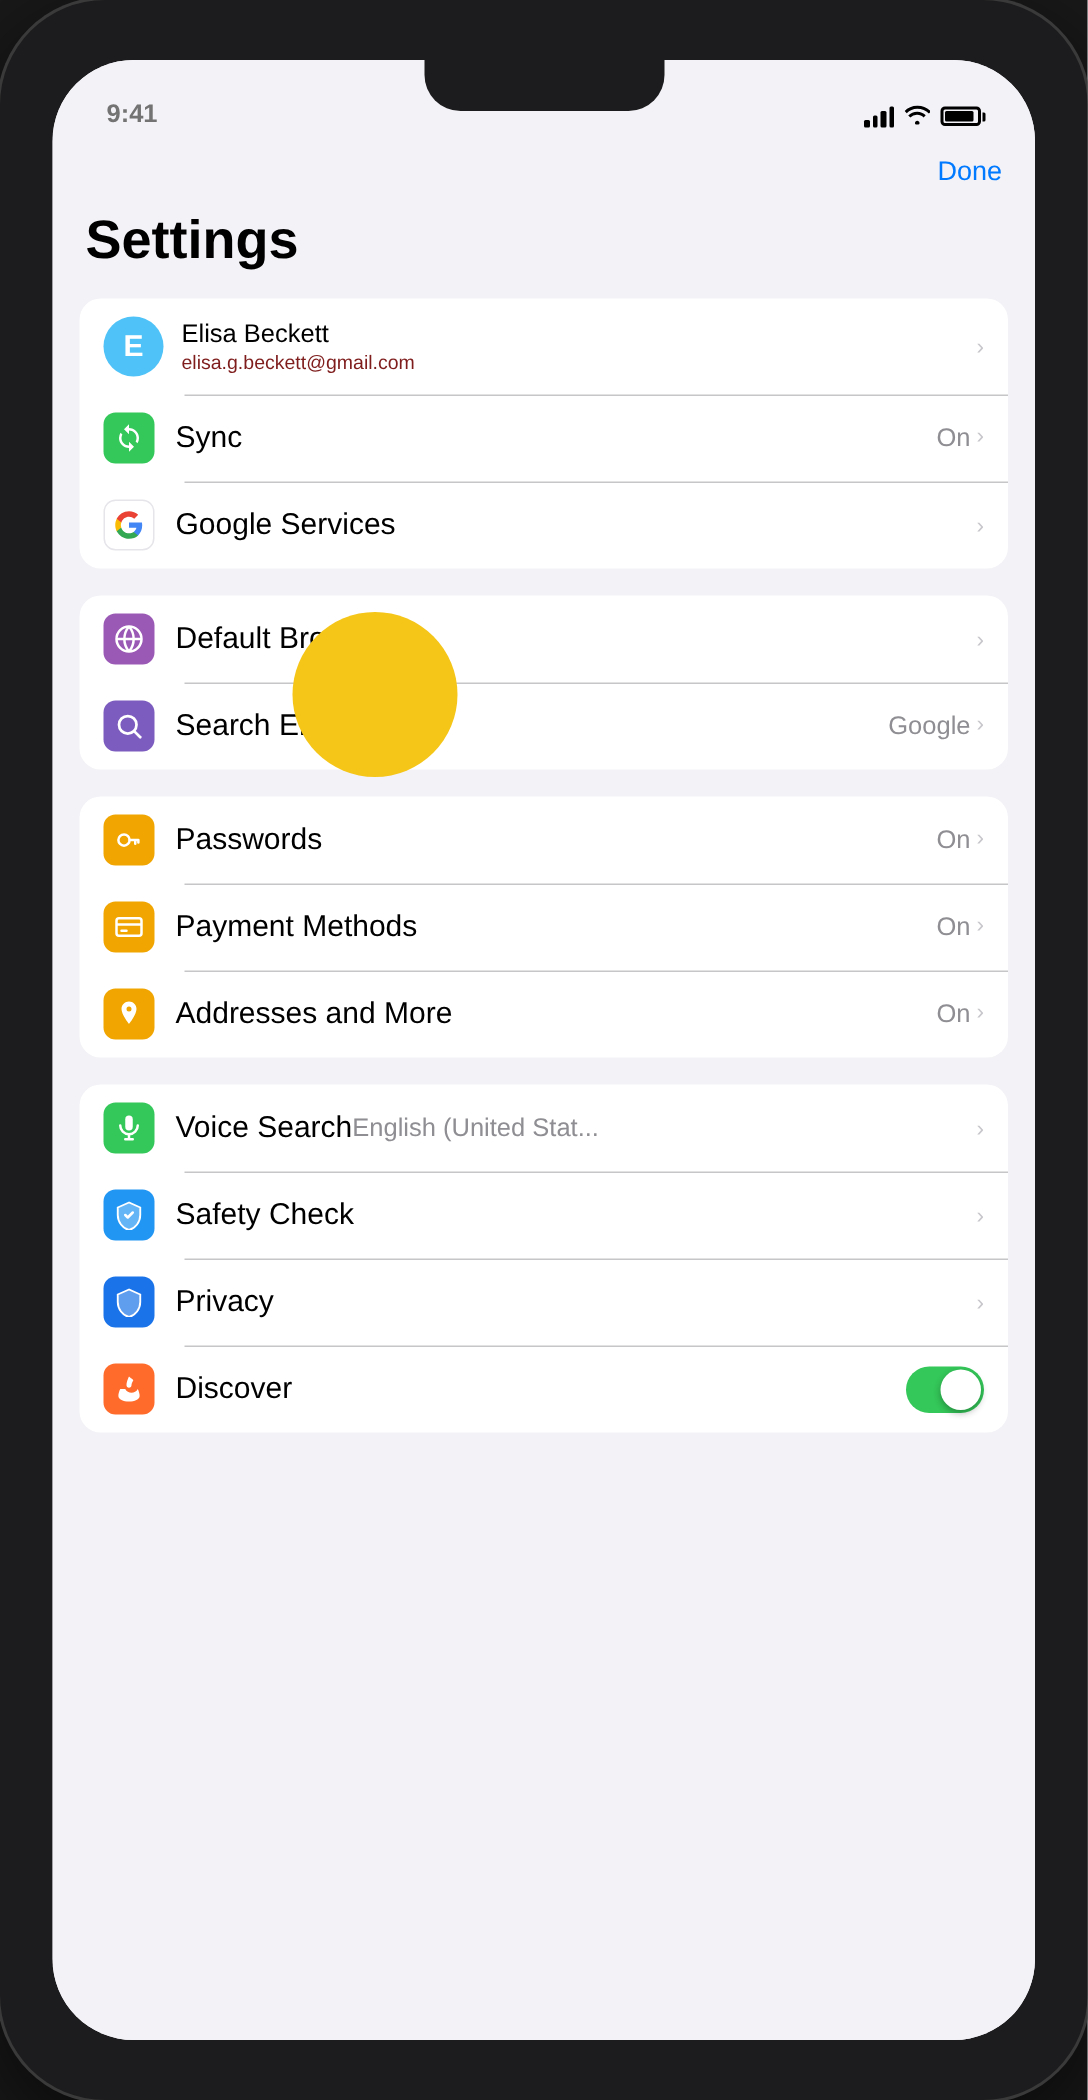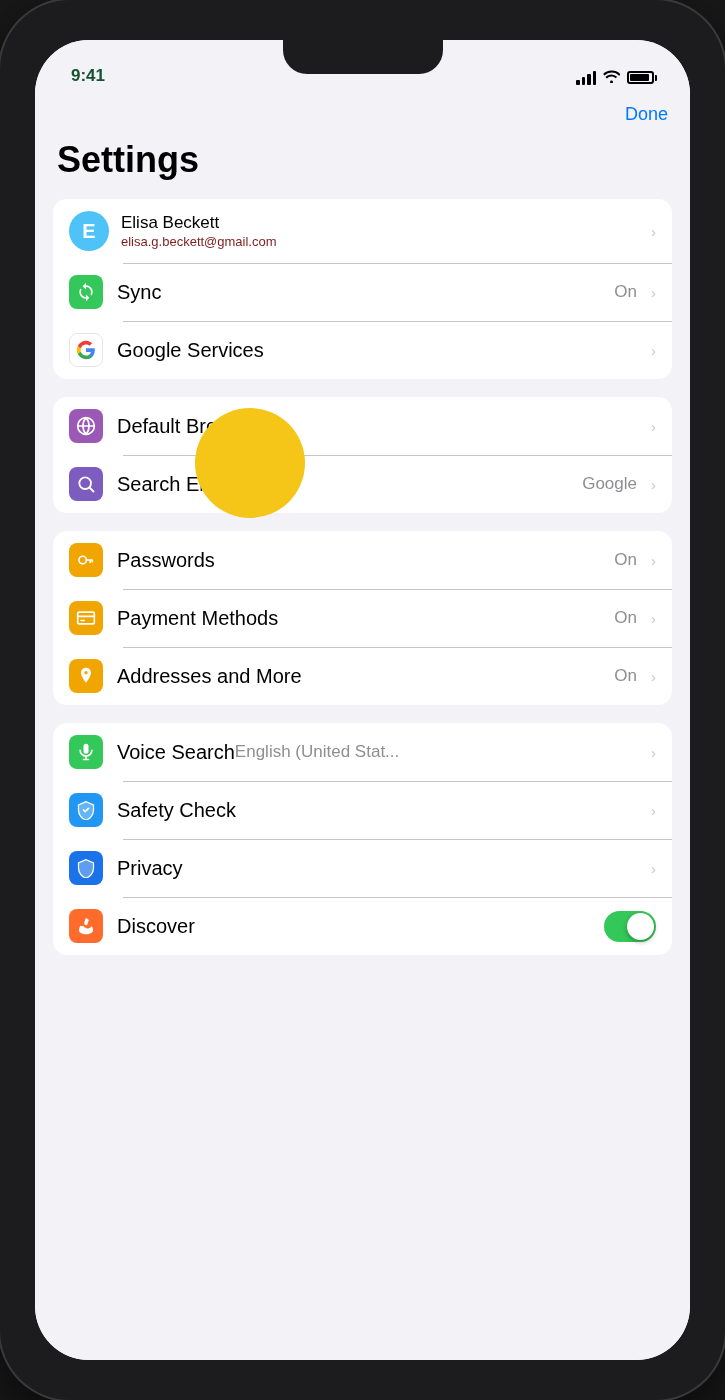--- a/index.html
+++ b/index.html
@@ -55,21 +55,21 @@
       justify-content: space-between;
       padding: 0 36px 8px 36px;
       background: #f2f2f7;
       position: relative;
       z-index: 50;
     }
 
     .status-time {
       font-size: 17px;
       font-weight: 600;
-      color: #14532d;
+      color: #737373;
     }
 
     .status-icons {
       display: flex;
       align-items: center;
       gap: 7px;
     }
 
     .signal-bars {
       display: flex;
@@ -199,22 +199,22 @@
     }
 
     .row-label {
       font-size: 20px;
       color: #000;
       font-weight: 400;
     }
 
     .row-right {
       display: flex;
-      align-items: center;
-      gap: 14px;
+      align-items: flex-start;
+      gap: 4px;
       color: #8e8e93;
       font-size: 17px;
     }
 
     .chevron {
       color: #c7c7cc;
       font-size: 15px;
     }
 
     

